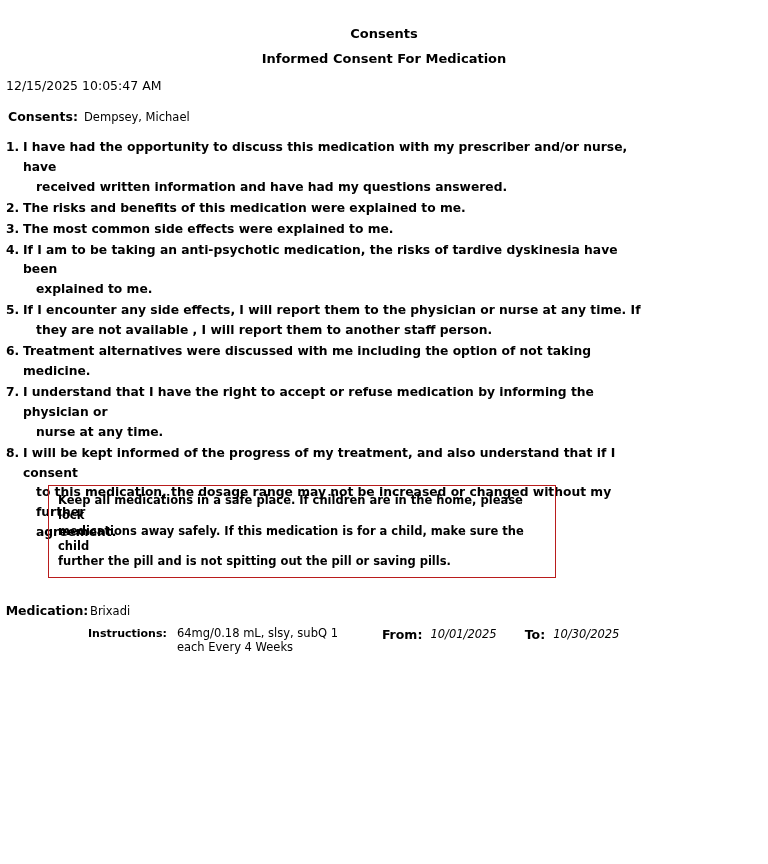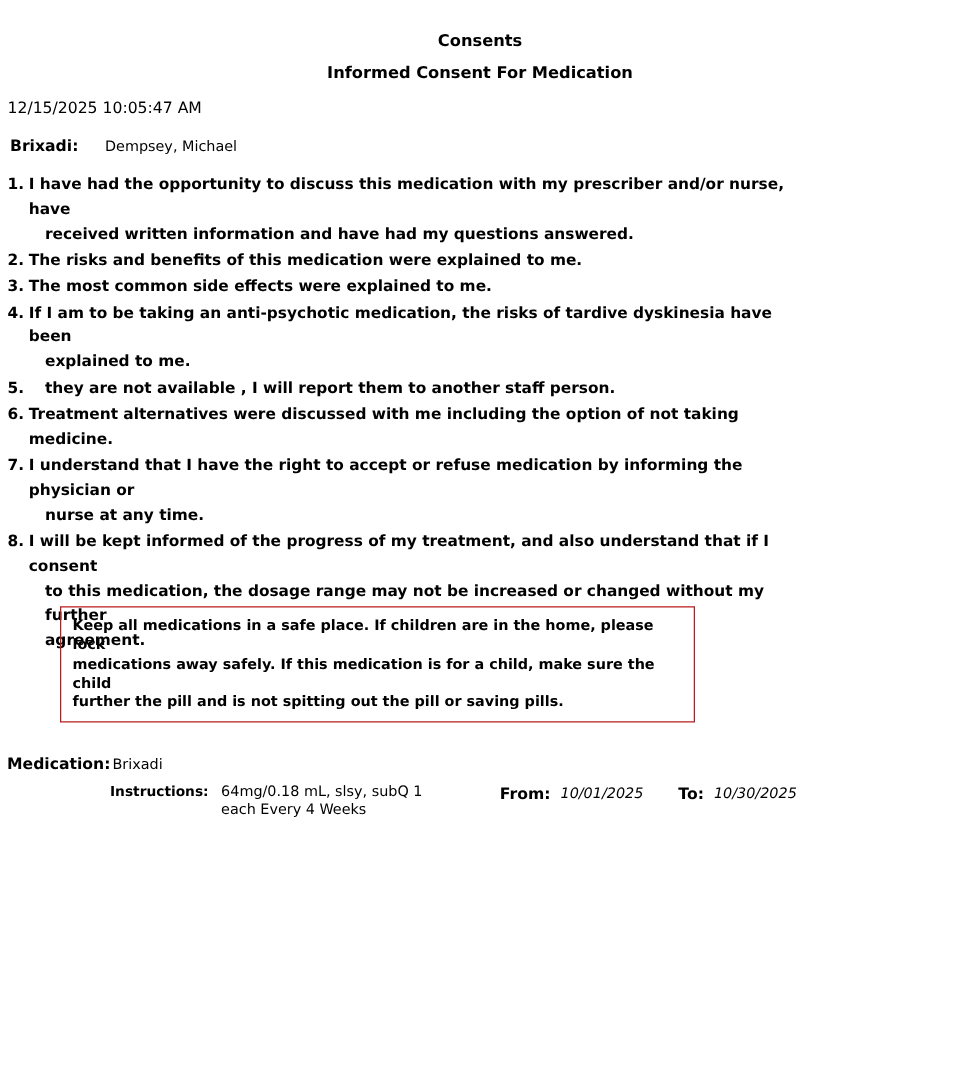--- a/index.html
+++ b/index.html
@@ -143,35 +143,35 @@
   }
   .instr-value {
     width: 175px;
     line-height: 1.2;
     font-size: 11.5px;
   }
   .from-label, .to-label {
     font-weight: bold;
     font-size: 12.5px;
   }
-  .from-label { margin-left: 48px; margin-right: 8px; }
+  .from-label { margin-left: 30px; margin-right: 8px; }
   .to-label { margin-left: 28px; margin-right: 8px; }
   .date-value { font-size: 11.5px; font-style: italic; }
 </style>
 </head>
 <body>
 
 <div class="page">
 
   <div class="doc-title">Consents</div>
   <div class="doc-subtitle">Informed Consent For Medication</div>
   <div class="timestamp">12/15/2025 10:05:47 AM</div>
 
   <div class="patient-row">
-    <span class="patient-label">Brixadi:</span>
+    <span class="patient-label">Consents:</span>
     <span class="patient-value">Dempsey, Michael</span>
   </div>
 
   <div class="statements">
 
     <div class="statement">
       <span class="num">1.</span>
       <span class="txt">
         <span>I have had the opportunity to discuss this medication with my prescriber and/or nurse, have</span>
         <span class="indent-line">received written information and have had my questions answered.</span>
@@ -196,20 +196,21 @@
       <span class="num">4.</span>
       <span class="txt">
         <span>If I am to be taking an anti-psychotic medication, the risks of tardive dyskinesia have been</span>
         <span class="indent-line">explained to me.</span>
       </span>
     </div>
 
     <div class="statement">
       <span class="num">5.</span>
       <span class="txt">
+        <span>If I encounter any side effects, I will report them to the physician or nurse at any time. If</span>
         <span class="indent-line">they are not available , I will report them to another staff person.</span>
       </span>
     </div>
 
     <div class="statement">
       <span class="num">6.</span>
       <span class="txt">
         <span>Treatment alternatives were discussed with me including the option of not taking medicine.</span>
       </span>
     </div>

